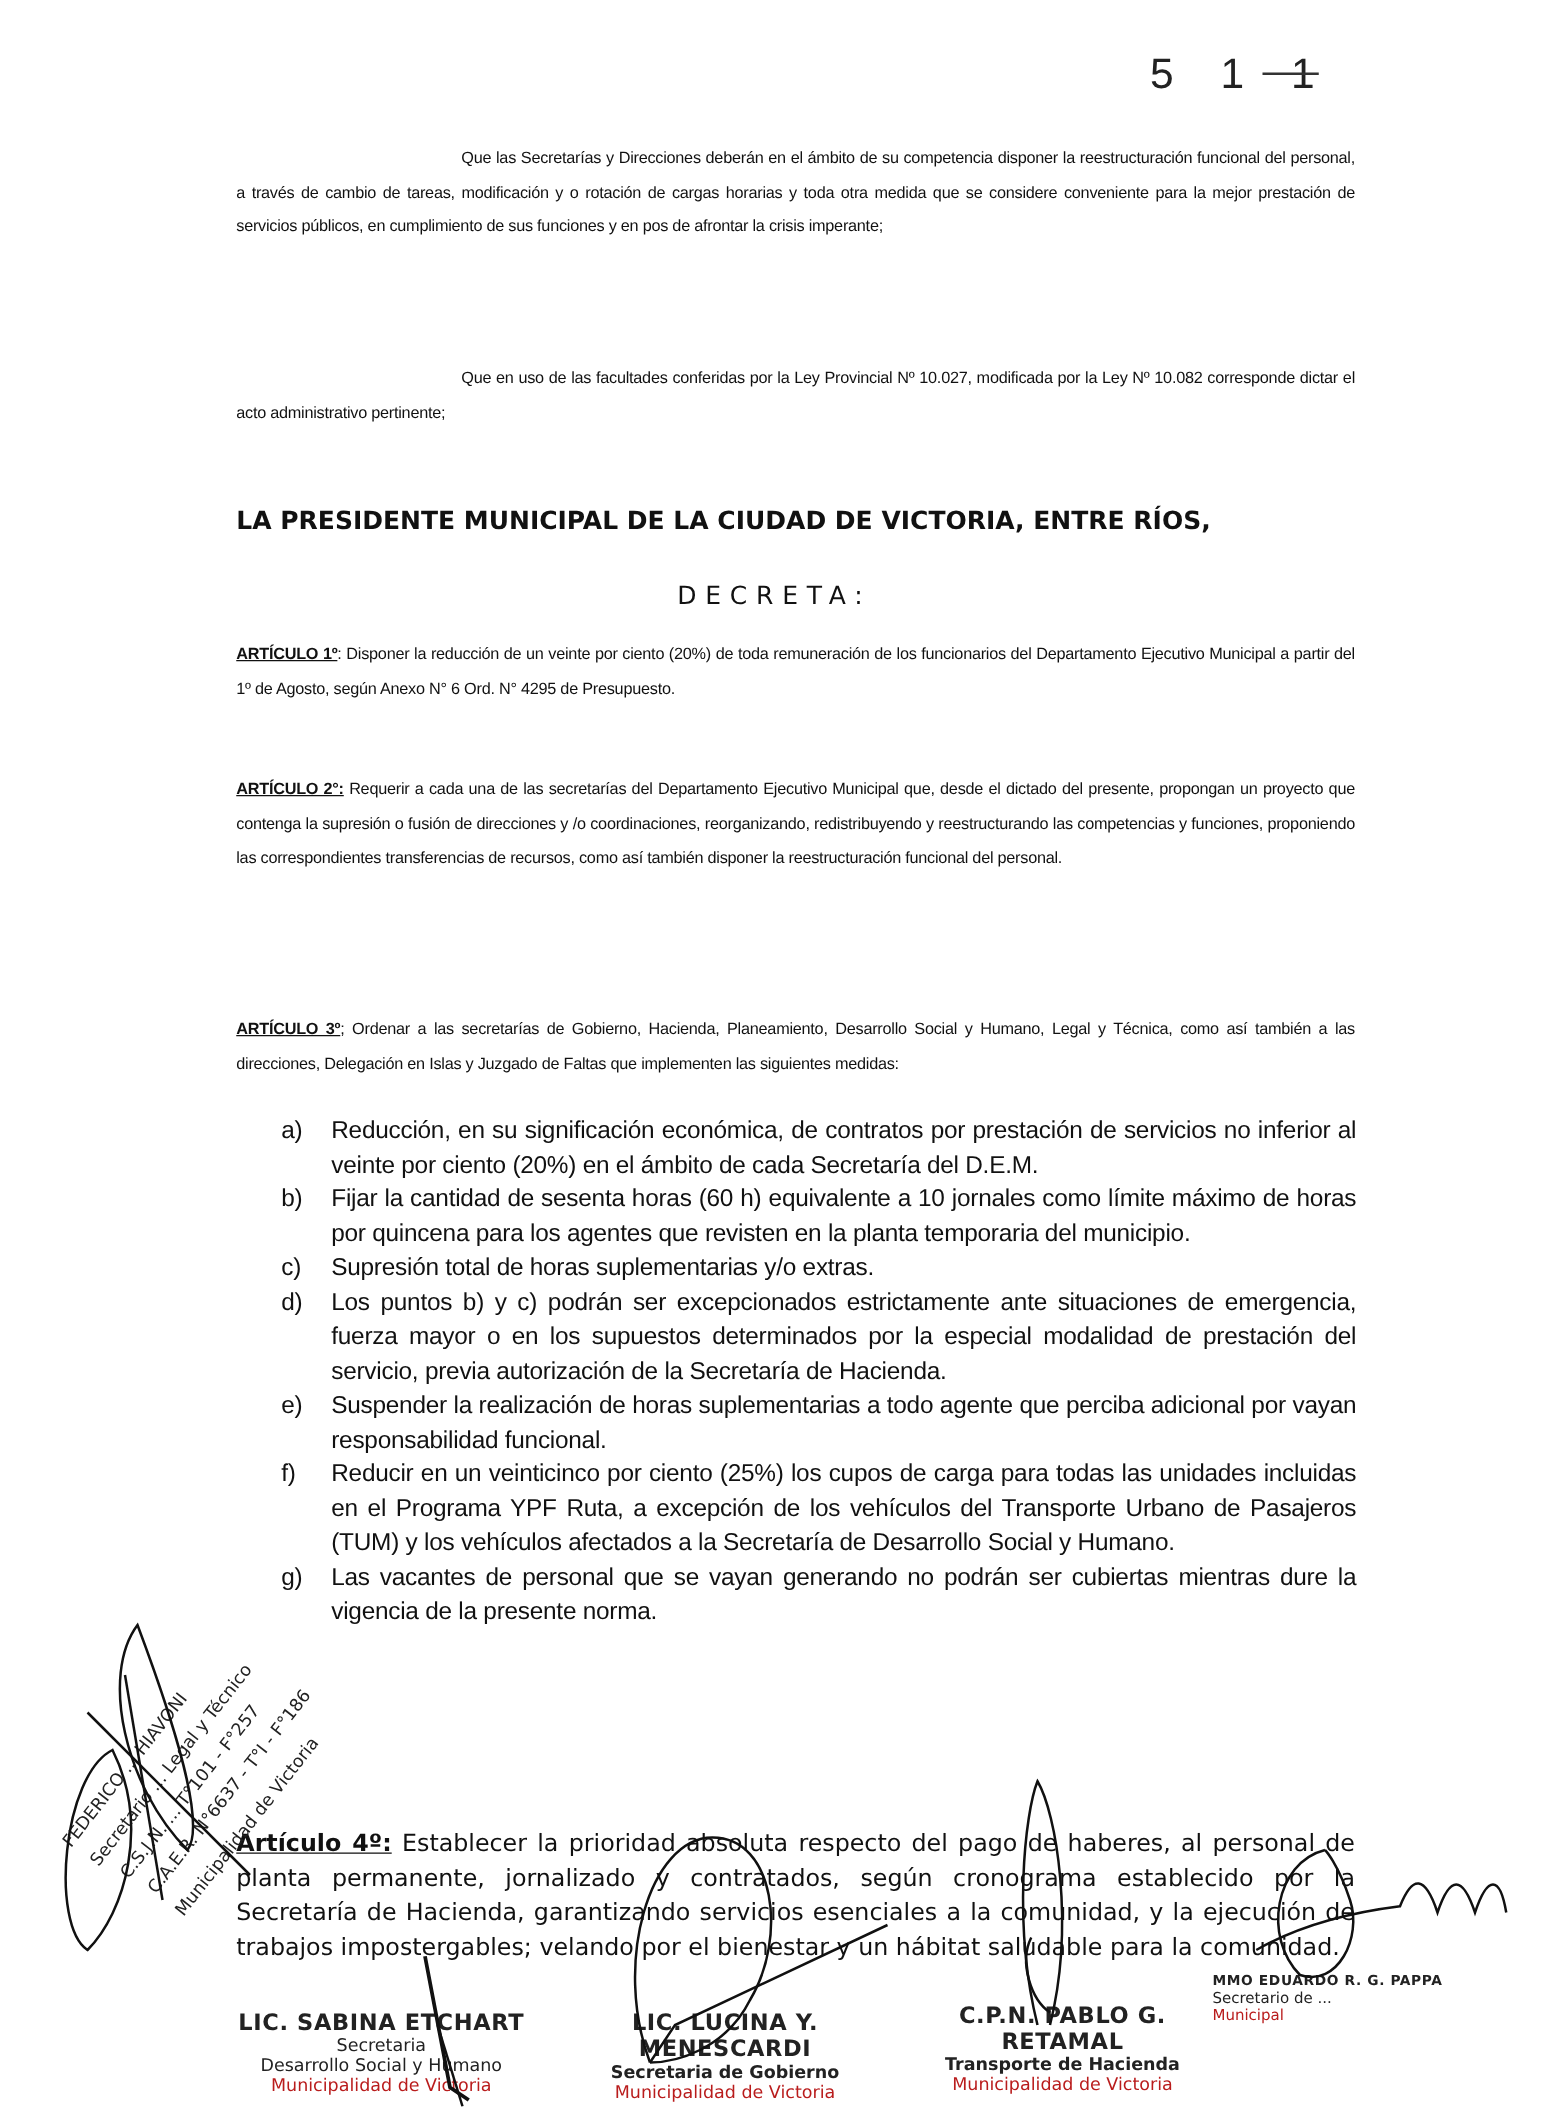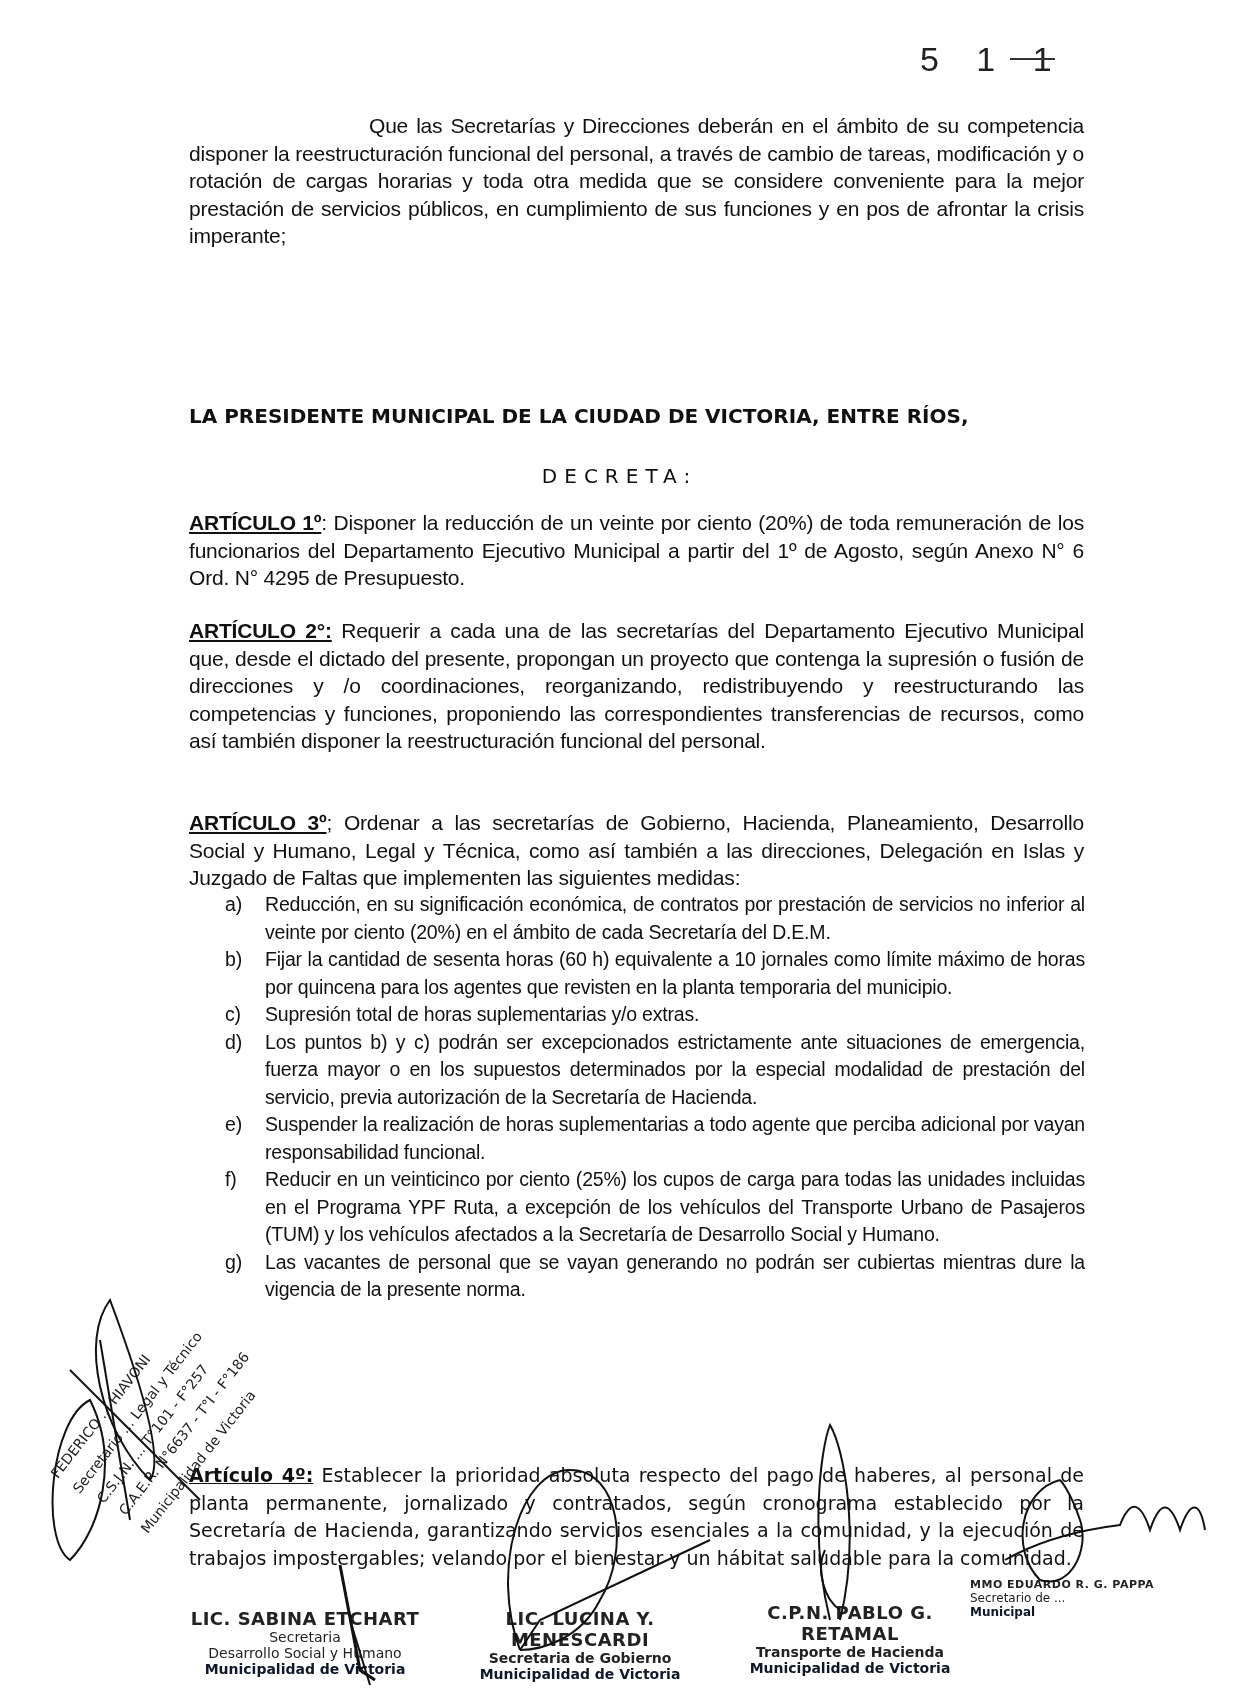--- a/index.html
+++ b/index.html
@@ -1,46 +1,47 @@
 <!DOCTYPE html>
 <html><head>
   <meta charset="utf-8">
   <style>
     html, body { margin: 0; padding: 0; background: #ffffff; }
     body { width: 1239px; height: 1692px; position: relative; overflow: hidden; color: #111; }
     .page { position: absolute; left: 0; top: 0; width: 1239px; height: 1692px; }
     .pagenum { position: absolute; left: 920px; top: 40px; font-family: "Liberation Sans", sans-serif; font-size: 34px; letter-spacing: 14px; color: #222; }
     .pagedash { position: absolute; left: 1010px; top: 58px; width: 45px; height: 2px; background: #333; }
-    .body-text { position: absolute; left: 189px; width: 895px; font-family: "DejaVu Sans", sans-serif; font-size: 21px; line-height: 27.5px; text-align: justify; }
+    .body-text { position: absolute; left: 189px; width: 895px; font-family: "DejaVu Sans", sans-serif; font-size: 13px; line-height: 27.5px; text-align: justify; }
     .body-text.condensed { font-family: "Liberation Sans Narrow", "Liberation Sans", sans-serif; font-stretch: condensed; letter-spacing: -0.2px; }
     .indent-first { text-indent: 180px; }
     .heading { position: absolute; left: 189px; width: 895px; font-family: "DejaVu Sans", sans-serif; font-weight: bold; font-size: 20px; }
     .decreta { position: absolute; left: 0; width: 1239px; text-align: center; font-family: "DejaVu Sans", sans-serif; font-weight: normal; font-size: 20px; letter-spacing: 7px; }
     .art-label { font-weight: bold; text-decoration: underline; }
     .list { position: absolute; left: 225px; width: 860px; font-family: "DejaVu Sans", sans-serif; font-size: 19.5px; line-height: 27.5px; }
     .list-item { display: flex; }
     .list-marker { width: 40px; flex: 0 0 40px; }
     .list-text { flex: 1; text-align: justify; }
     .sig { position: absolute; font-family: "DejaVu Sans", sans-serif; text-align: center; color: #222; }
     .sig .name { font-size: 18px; font-weight: bold; letter-spacing: 0.5px; }
     .sig .role { font-size: 14px; }
-    .sig .org { font-size: 14px; color: #0f172a; font-weight: bold; }
+    .sig .org { font-size: 14px; color: #b91c1c; }
     .stamp { position: absolute; left: 40px; top: 1330px; width: 220px; height: 250px; }
     .stamp-text { position: absolute; font-family: "DejaVu Sans", sans-serif; font-size: 14px; transform-origin: left bottom; transform: rotate(-52deg); white-space: nowrap; color: #222; }
     svg.scribble { position: absolute; pointer-events: none; }
   </style>
 </head>
 <body>
 
 <div class="page">
 
   <div class="pagenum">5 1 1</div>
   <div class="pagedash"></div>
 
   <p class="body-text condensed indent-first" style="top:112px; margin:0;">Que las Secretarías y Direcciones deberán en el ámbito de su competencia disponer la reestructuración funcional del personal, a través de cambio de tareas, modificación y o rotación de cargas horarias y toda otra medida que se considere conveniente para la mejor prestación de servicios públicos, en cumplimiento de sus funciones y en pos de afrontar la crisis imperante;</p>
+  <p class="body-text condensed indent-first" style="top:288px; margin:0;">Que en uso de las facultades conferidas por la Ley Provincial Nº 10.027, modificada por la Ley Nº 10.082 corresponde dictar el acto administrativo pertinente;</p>
 
   <div class="heading" style="top:404px;">LA PRESIDENTE MUNICIPAL DE LA CIUDAD DE VICTORIA, ENTRE RÍOS,</div>
   <div class="decreta" style="top:464px;">DECRETA:</div>
 
   <p class="body-text condensed" style="top:509px; margin:0;">
     <span class="art-label">ARTÍCULO 1º</span><span>:</span><span> Disponer la reducción de un veinte por ciento (20%) de toda remuneración de los funcionarios del Departamento Ejecutivo Municipal a partir del 1º de Agosto, según Anexo N° 6 Ord. N° 4295 de Presupuesto.</span>
   </p>
 
   <p class="body-text condensed" style="top:617px; margin:0;">
     <span class="art-label">ARTÍCULO 2°:</span><span> Requerir a cada una de las secretarías del Departamento Ejecutivo Municipal que, desde el dictado del presente, propongan un proyecto que contenga la supresión o fusión de direcciones y /o coordinaciones, reorganizando, redistribuyendo y reestructurando las competencias y funciones, proponiendo las correspondientes transferencias de recursos, como así también disponer la reestructuración funcional del personal.</span>

